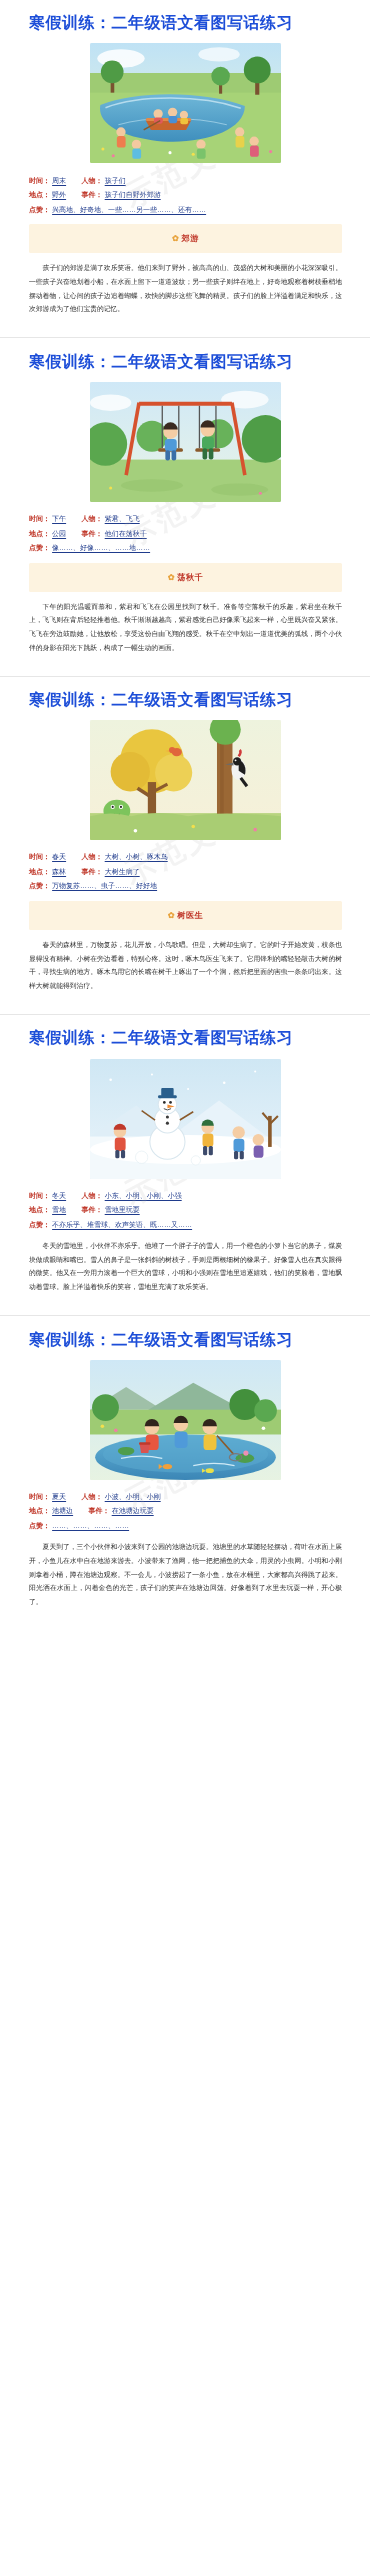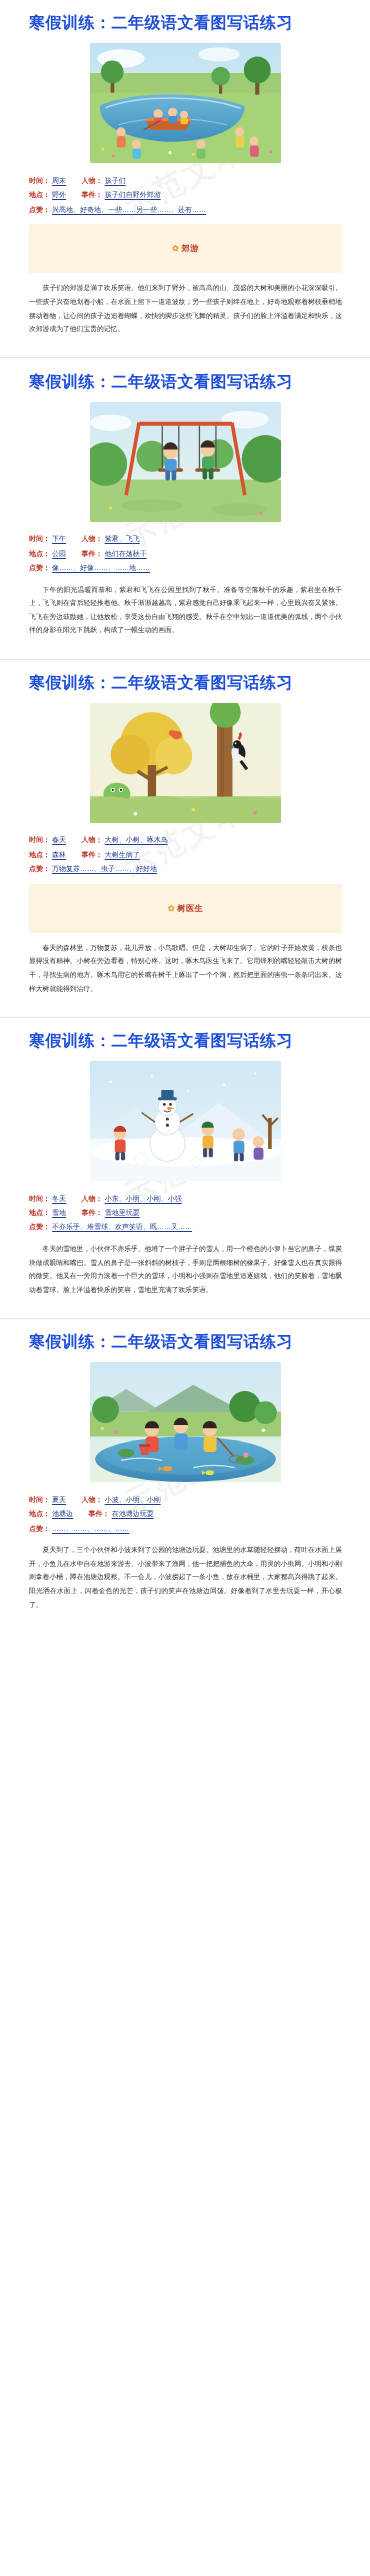--- a/index.html
+++ b/index.html
@@ -72,21 +72,21 @@
     color:#1f3b8c;
     letter-spacing:0;
   }
   .sub-title{
     text-align:center;
     font-size:8.2px;
     font-weight:bold;
     color:#c0392b;
     background:#fdf3e0;
     border-radius:1.5px;
-    padding:19px 0;
+    padding:9px 0;
     margin:3.1px 0 8.2px 0;
     letter-spacing:0.5px;
   }
   .sub-title .star{color:#e8a33d;margin-right:2.1px;}
   .para{
     font-size:6.8px;
     line-height:2.0;
     color:#2b2b2b;
     text-align:justify;
     text-indent:2em;
@@ -262,20 +262,23 @@
       <div class="frow">
         <span class="flabel">地点：</span>
         <span class="fval">公园</span>
         <span class="flabel">事件：</span>
         <span class="fval">他们在荡秋千</span>
       </div>
       <div class="frow">
         <span class="flabel">点赞：</span>
         <span class="fval long">像……、好像……、……地……</span>
       </div>
+    </div>
+    <div class="sub-title">
+      <span class="star">✿</span><span>荡秋千</span>
     </div>
     <p class="para">下午的阳光温暖而慕和，紫君和飞飞在公园里找到了秋千。准备等空落秋千的乐趣，紫君坐在秋千上，飞飞则在背后轻轻推着他。秋千渐渐越越高，紫君感觉自己好像乘飞起来一样，心里既兴奋又紧张。飞飞在旁边鼓励她，让他放松，享受这份自由飞翔的感受。秋千在空中划出一道道优美的弧线，两个小伙伴的身影在阳光下跳跃，构成了一幅生动的画面。</p>
   </div>
 
   <div class="card">
     <div class="wm">
         <span>示范文本</span>
       </div>
     <div class="title">寒假训练：二年级语文看图写话练习</div>
     <div class="illus">

